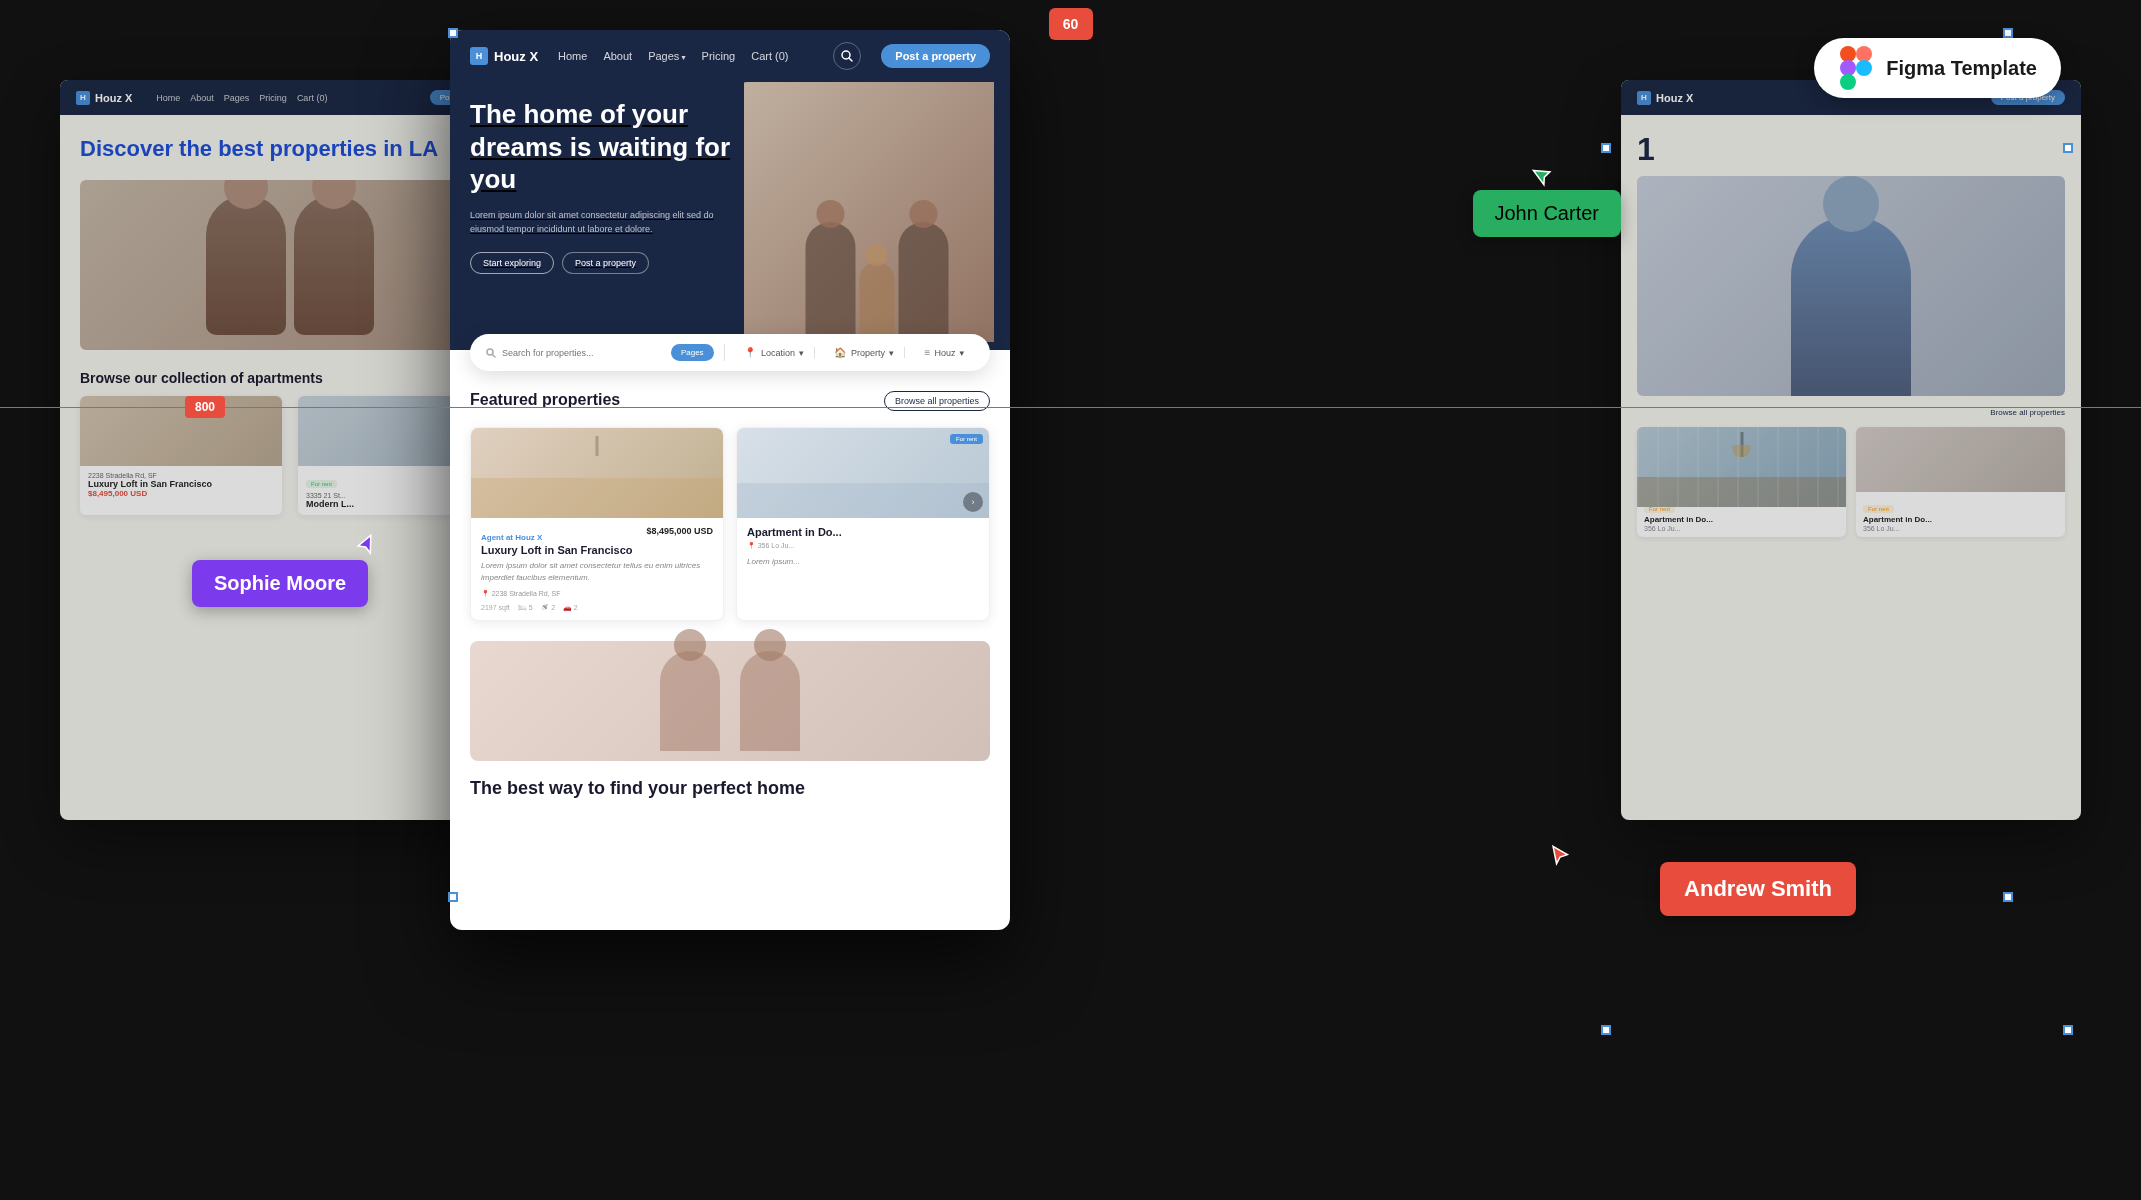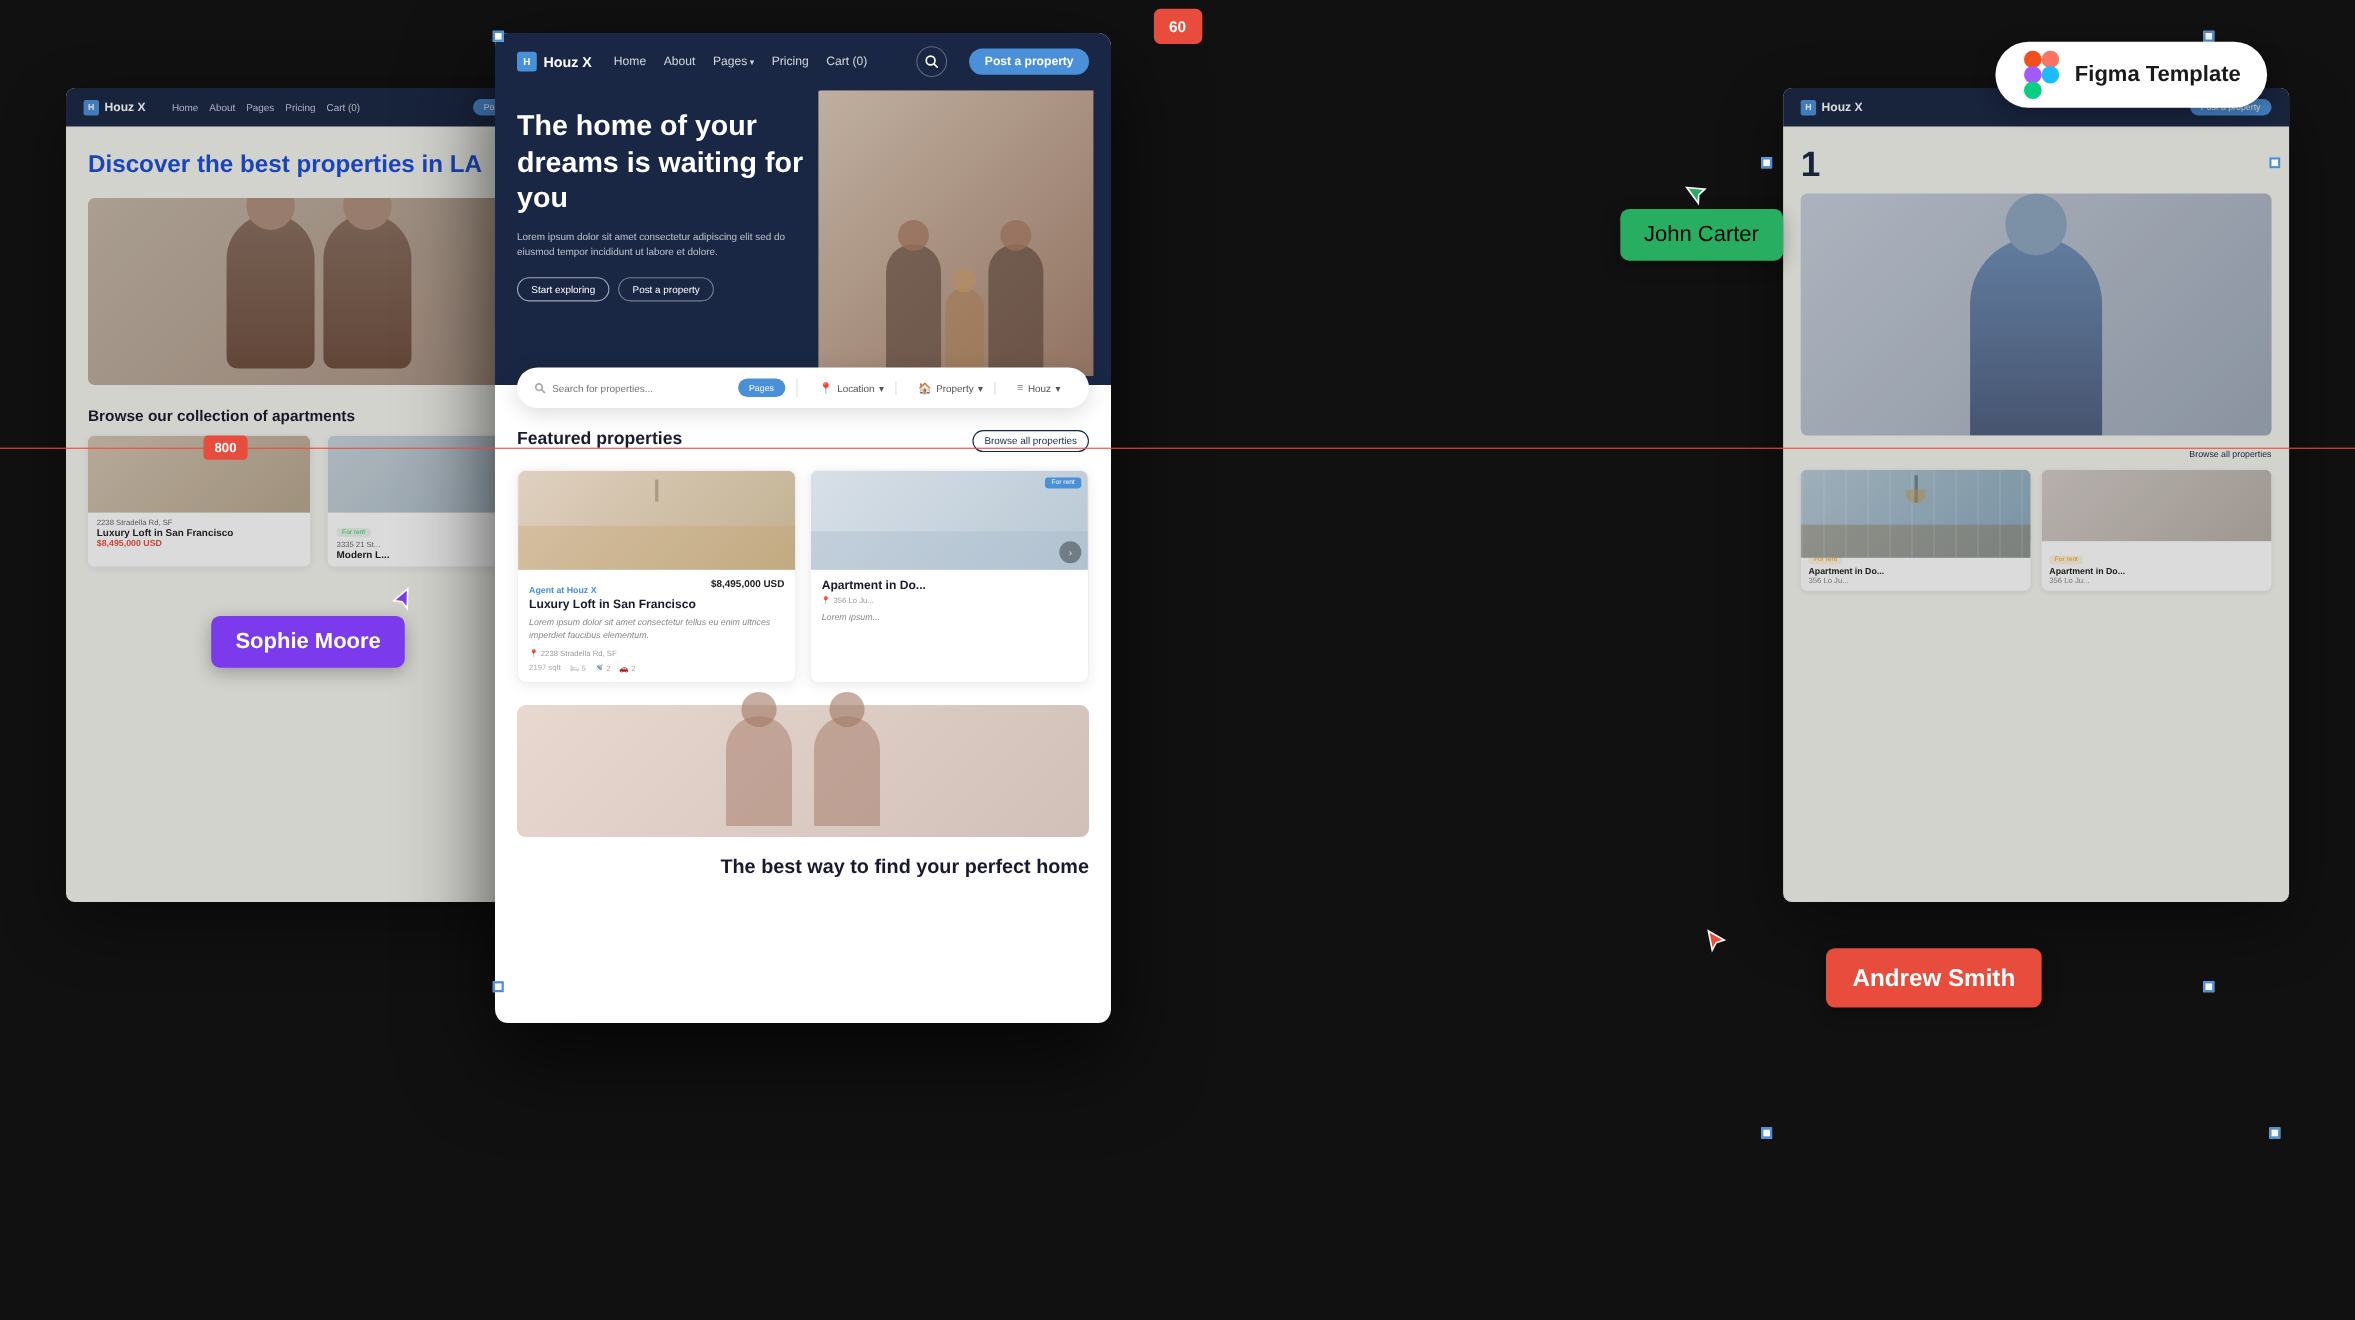--- a/index.html
+++ b/index.html
@@ -356,20 +356,21 @@
       font-weight: 600;
       cursor: pointer;
       white-space: nowrap;
     }
 
     .main-hero-content {
       display: flex;
       padding: 0 20px 0 20px;
       gap: 4px;
       height: 260px;
+      text-decoration: underline;
     }
     .main-hero-text {
       flex: 0 0 52%;
       padding-top: 16px;
     }
     .main-hero-title {
       font-size: 26px;
       font-weight: 800;
       color: white;
       line-height: 1.25;
@@ -634,21 +635,21 @@
       gap: 8px;
       font-size: 7px;
       color: #aaa;
     }
 
     
     .main-bottom {
       padding: 20px;
       display: flex;
       flex-direction: column;
-      align-items: flex-end;
+      align-items: flex-start;
     }
     .bottom-image-area {
       width: 100%;
       height: 120px;
       background: linear-gradient(135deg, #e8d8d0 0%, #d0c0b8 100%);
       border-radius: 8px;
       display: flex;
       align-items: center;
       justify-content: center;
       gap: 20px;

